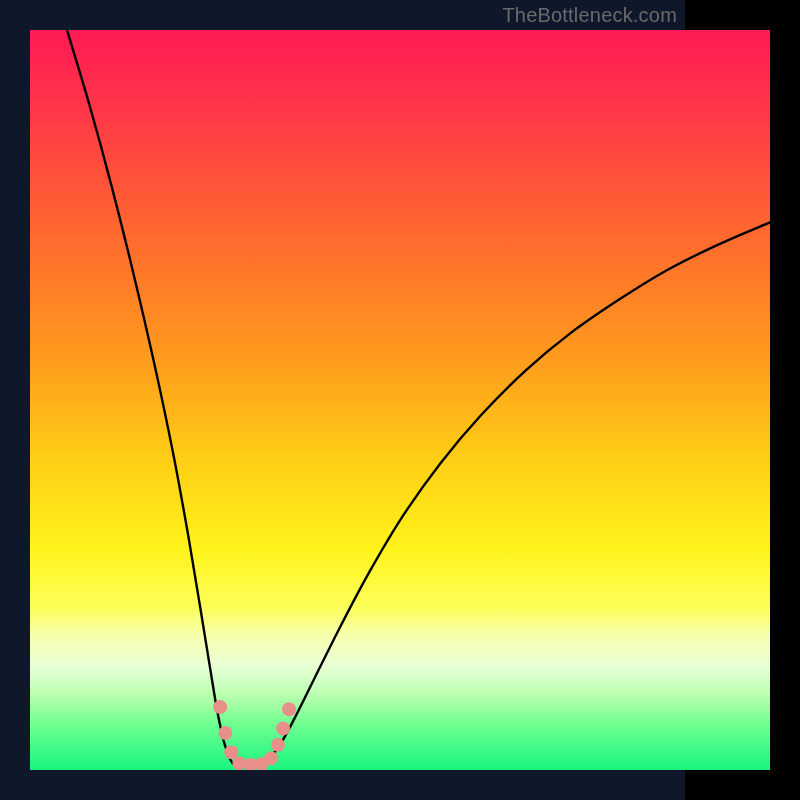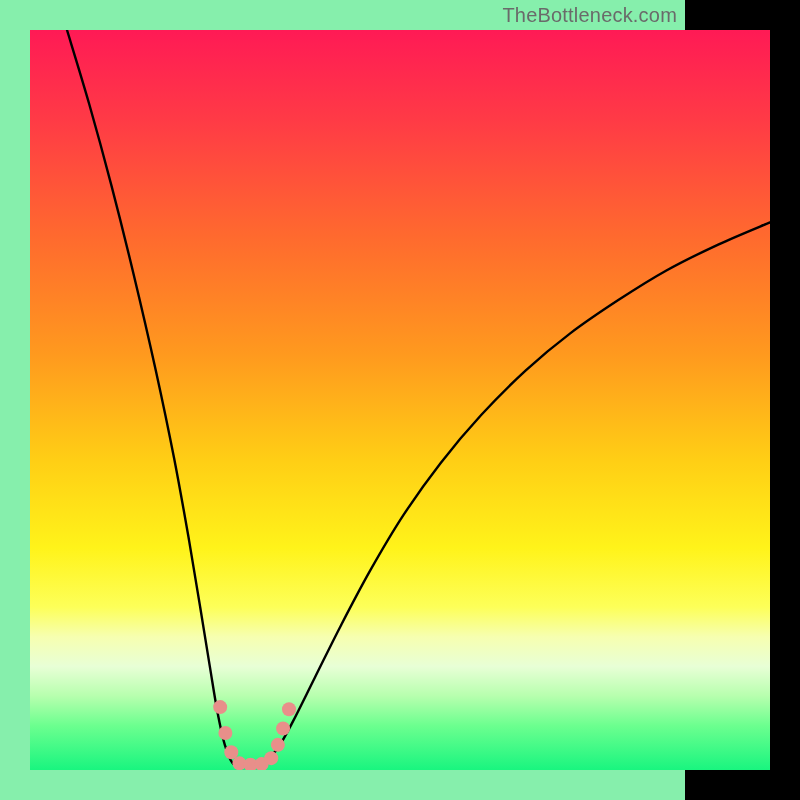--- a/index.html
+++ b/index.html
@@ -9,21 +9,21 @@
     height: 800px;
     overflow: hidden;
     background: #000;
     font-family: Arial, Helvetica, sans-serif;
   }
   .frame {
     position: absolute;
     left: 0; top: 0;
     width: 685px;
     height: 800px;
-    background: #86efac;
+    background: #0f172a;
   }
   .plot-area {
     position: absolute;
     left: 30px;
     top: 30px;
     width: 740px;
     height: 740px;
     overflow: hidden;
   }
   .watermark {

